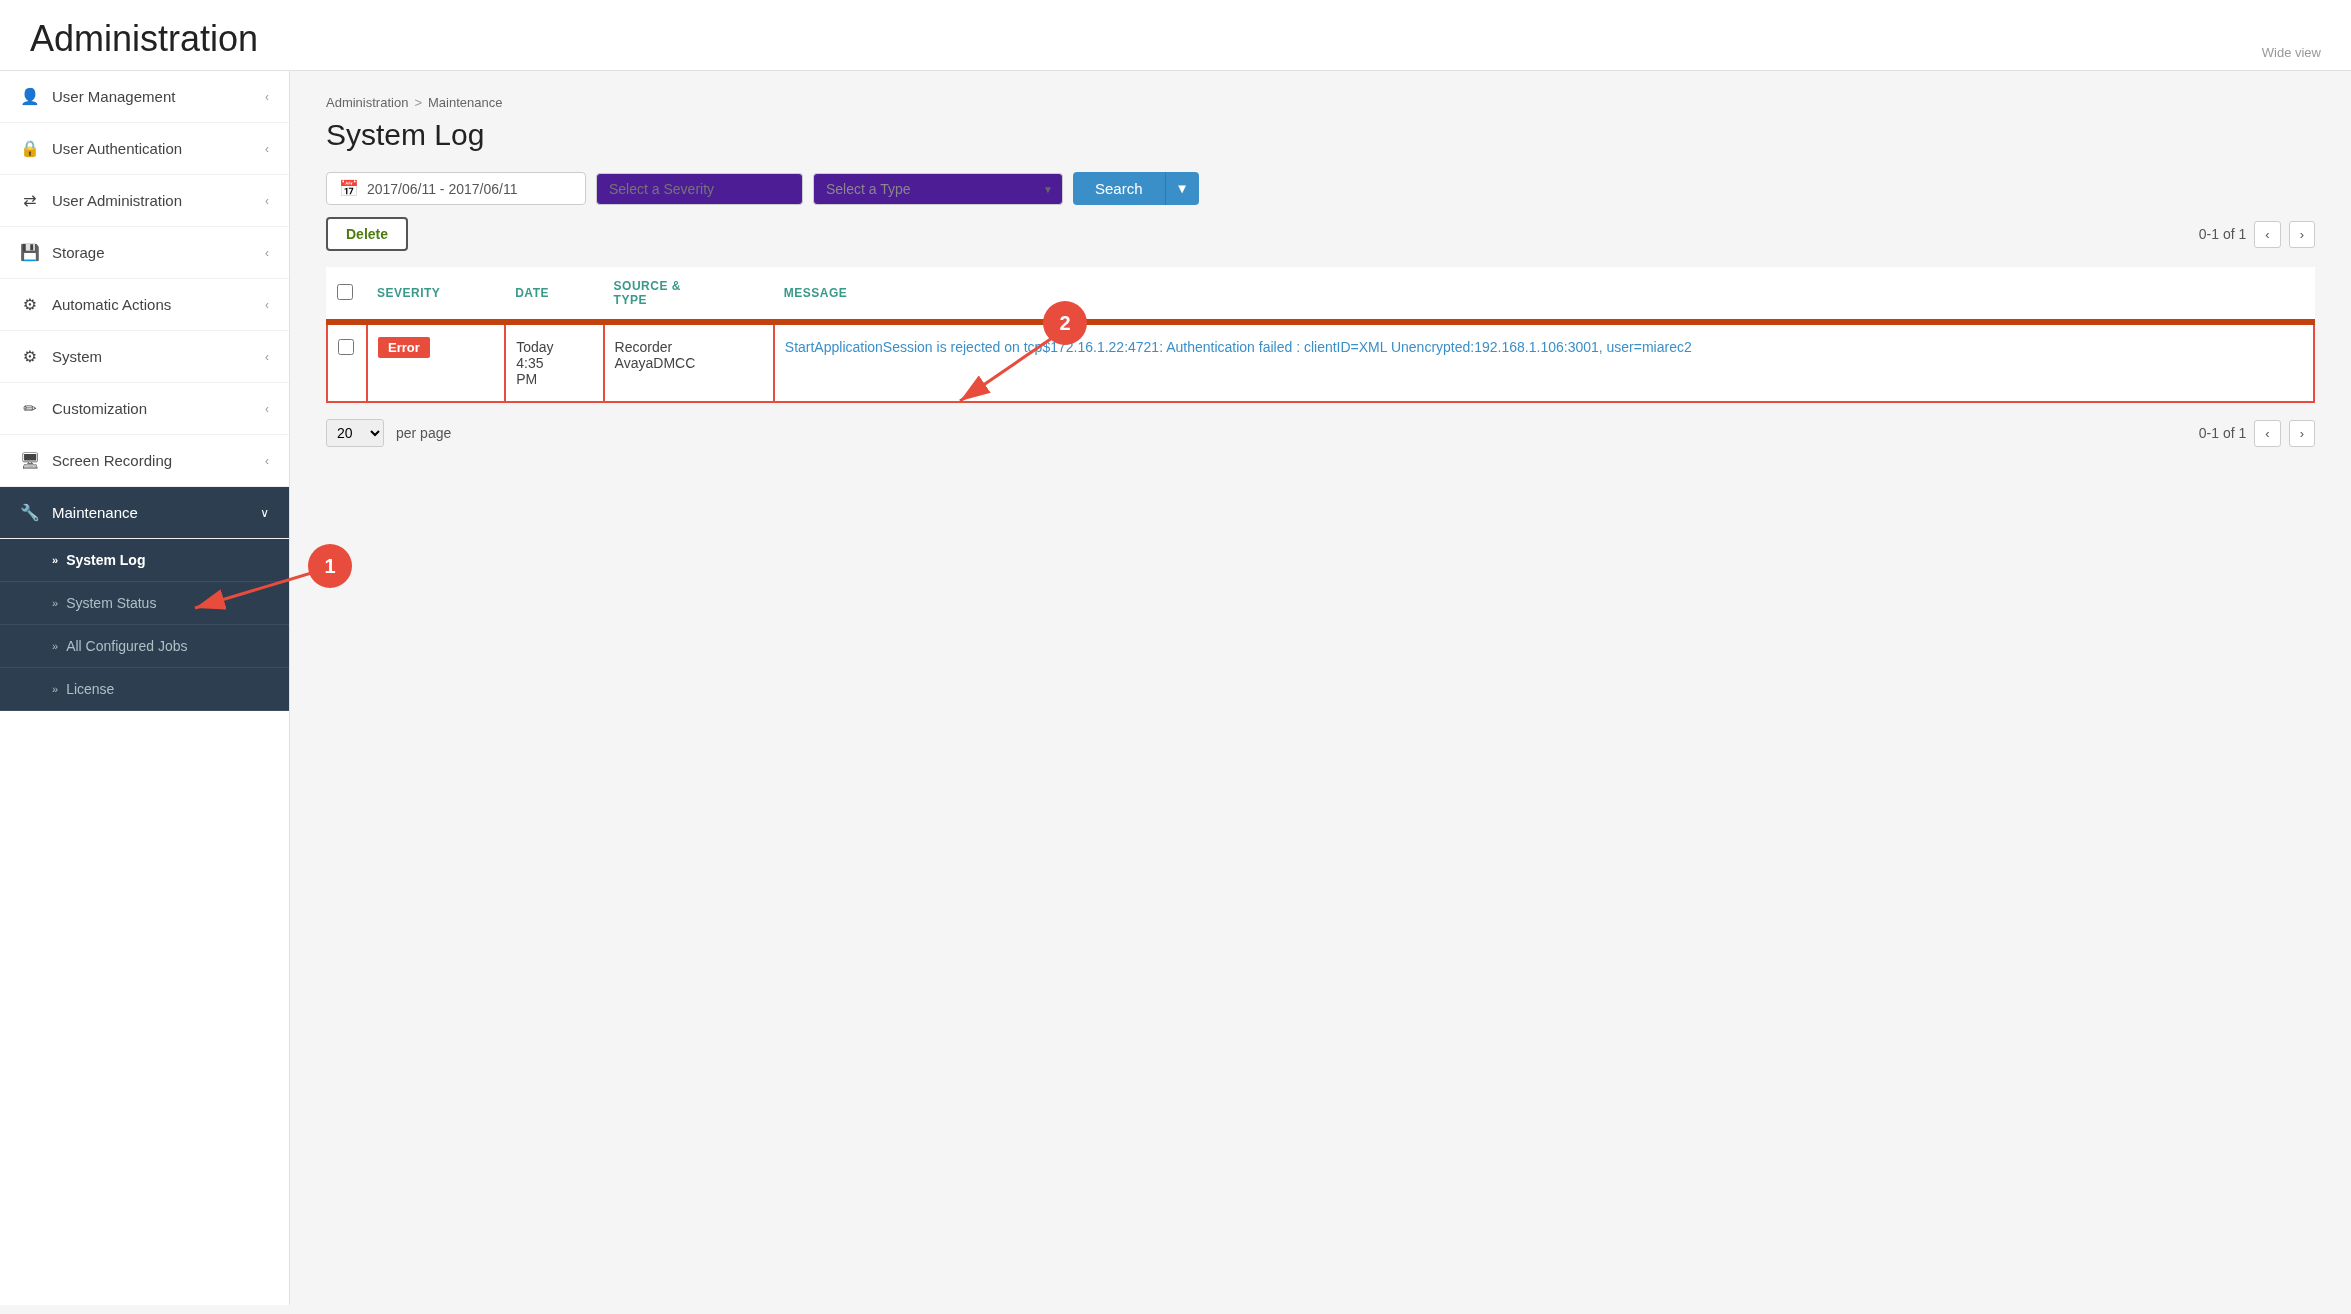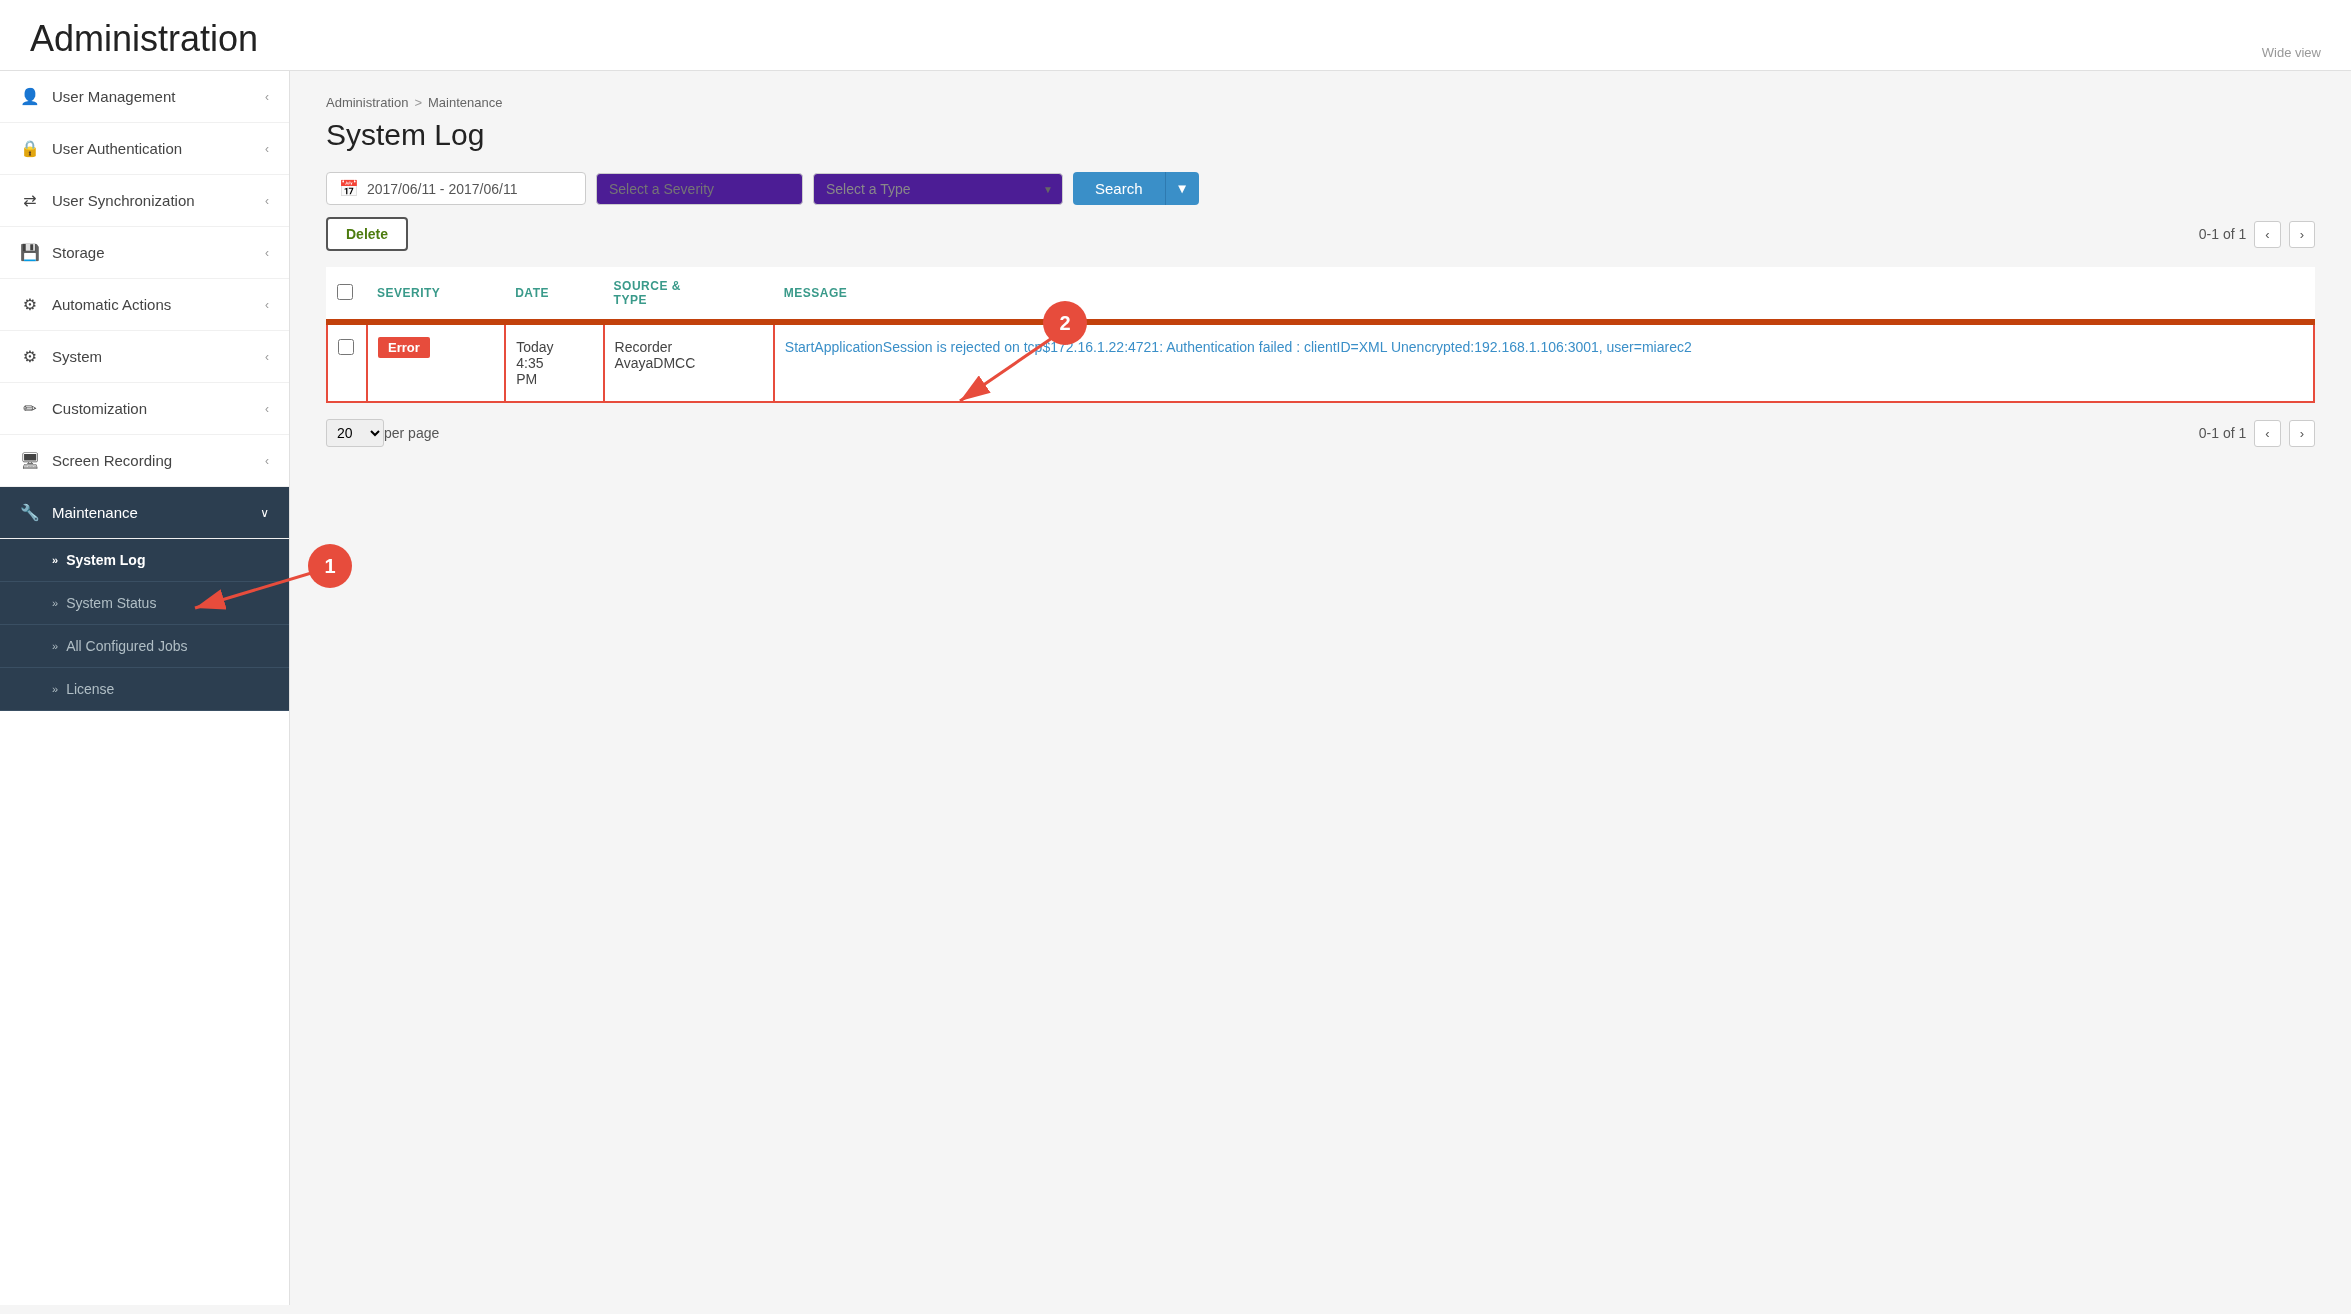--- a/index.html
+++ b/index.html
@@ -259,21 +259,21 @@
 
     
     .bottom-bar {
       display: flex;
       align-items: center;
       justify-content: space-between;
     }
     .per-page {
       display: flex;
       align-items: center;
-      gap: 0;
+      gap: 12px;
       font-size: 14px;
       color: #555;
     }
     .per-page select {
       border: 1px solid #ccc;
       border-radius: 3px;
       padding: 4px 6px;
       font-size: 14px;
     }
 
@@ -339,21 +339,21 @@
       <div class="sidebar-item-left">
         <span class="sidebar-icon">🔒</span>
         <span>User Authentication</span>
       </div>
       <span class="chevron">‹</span>
     </div>
 
     <div class="sidebar-item">
       <div class="sidebar-item-left">
         <span class="sidebar-icon">⇄</span>
-        <span>User Synchronization</span>
+        <span>User Administration</span>
       </div>
       <span class="chevron">‹</span>
     </div>
 
     <div class="sidebar-item">
       <div class="sidebar-item-left">
         <span class="sidebar-icon">💾</span>
         <span>Storage</span>
       </div>
       <span class="chevron">‹</span>

